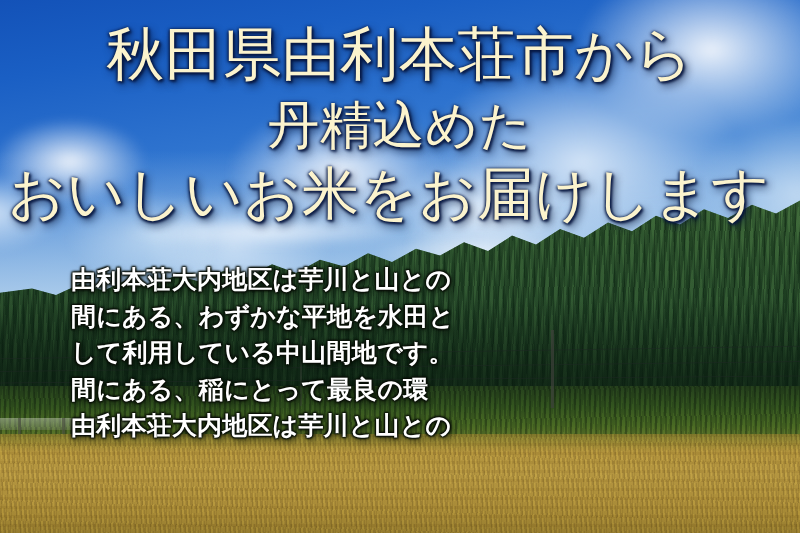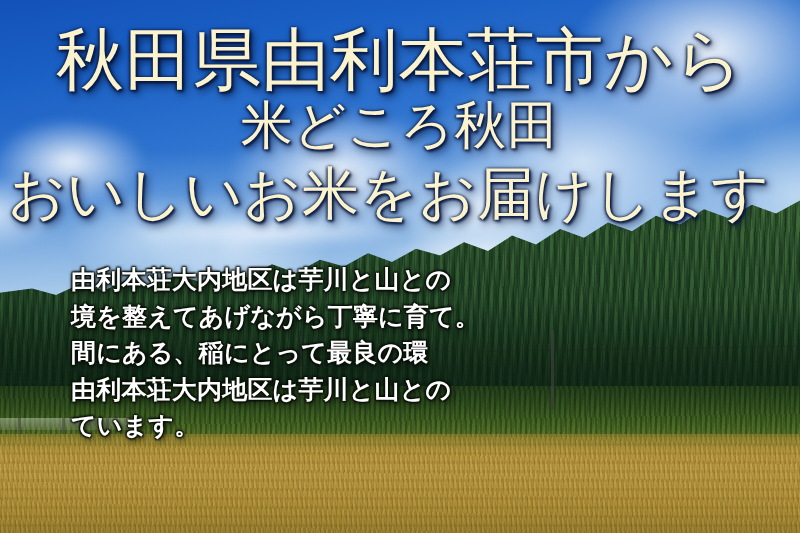--- a/index.html
+++ b/index.html
@@ -161,21 +161,21 @@
     color:#fbf3cd;
     line-height:1.06;
     letter-spacing:.5px;
     text-shadow:
       0 0 3px rgba(8,26,72,.95),
       2px 2px 3px rgba(6,20,60,.95),
       -1px 1px 3px rgba(6,20,60,.8),
       3px 4px 9px rgba(4,14,46,.85);
     white-space:nowrap;
   }
-  .h1{position:absolute;top:24px;left:0;width:800px;font-size:68px;}
+  .h1{position:absolute;top:24px;left:0;width:800px;font-size:58px;}
   .h2{position:absolute;top:98px;left:0;width:800px;font-size:52px;}
   .h3{position:absolute;top:164px;left:0;width:778px;font-size:57px;}
 
   .body-block{
     position:absolute;left:38px;top:262px;width:430px;
     font-family:"DejaVu Sans","Liberation Sans",sans-serif;
     color:#ffffff;
     font-size:25px;
     font-weight:700;
     line-height:36.5px;
@@ -228,24 +228,24 @@
     <div class="rail-post" style="left:18px;"></div>
     <div class="rail-post" style="left:62px;"></div>
     <div class="rail-post" style="left:106px;"></div>
 
     <div class="paddy"></div>
     <div class="paddy-far"></div>
     <div class="paddy-tex"></div>
   </div>
 
   <div class="head h1">秋田県由利本荘市から</div>
-  <div class="head h2">米どころ秋田</div>
+  <div class="head h2">丹精込めた</div>
   <div class="head h3">おいしいお米をお届けします</div>
 
   <div class="body-block">
     <span class="body-line">由利本荘大内地区は芋川と山との</span>
-    <span class="body-line">境を整えてあげながら丁寧に育て。</span>
+    <span class="body-line">間にある、わずかな平地を水田と</span>
+    <span class="body-line">して利用している中山間地です。</span>
     <span class="body-line">間にある、稲にとって最良の環</span>
     <span class="body-line">由利本荘大内地区は芋川と山との</span>
-    <span class="body-line">ています。</span>
   </div>
 
 </div>
 
 </body></html>

